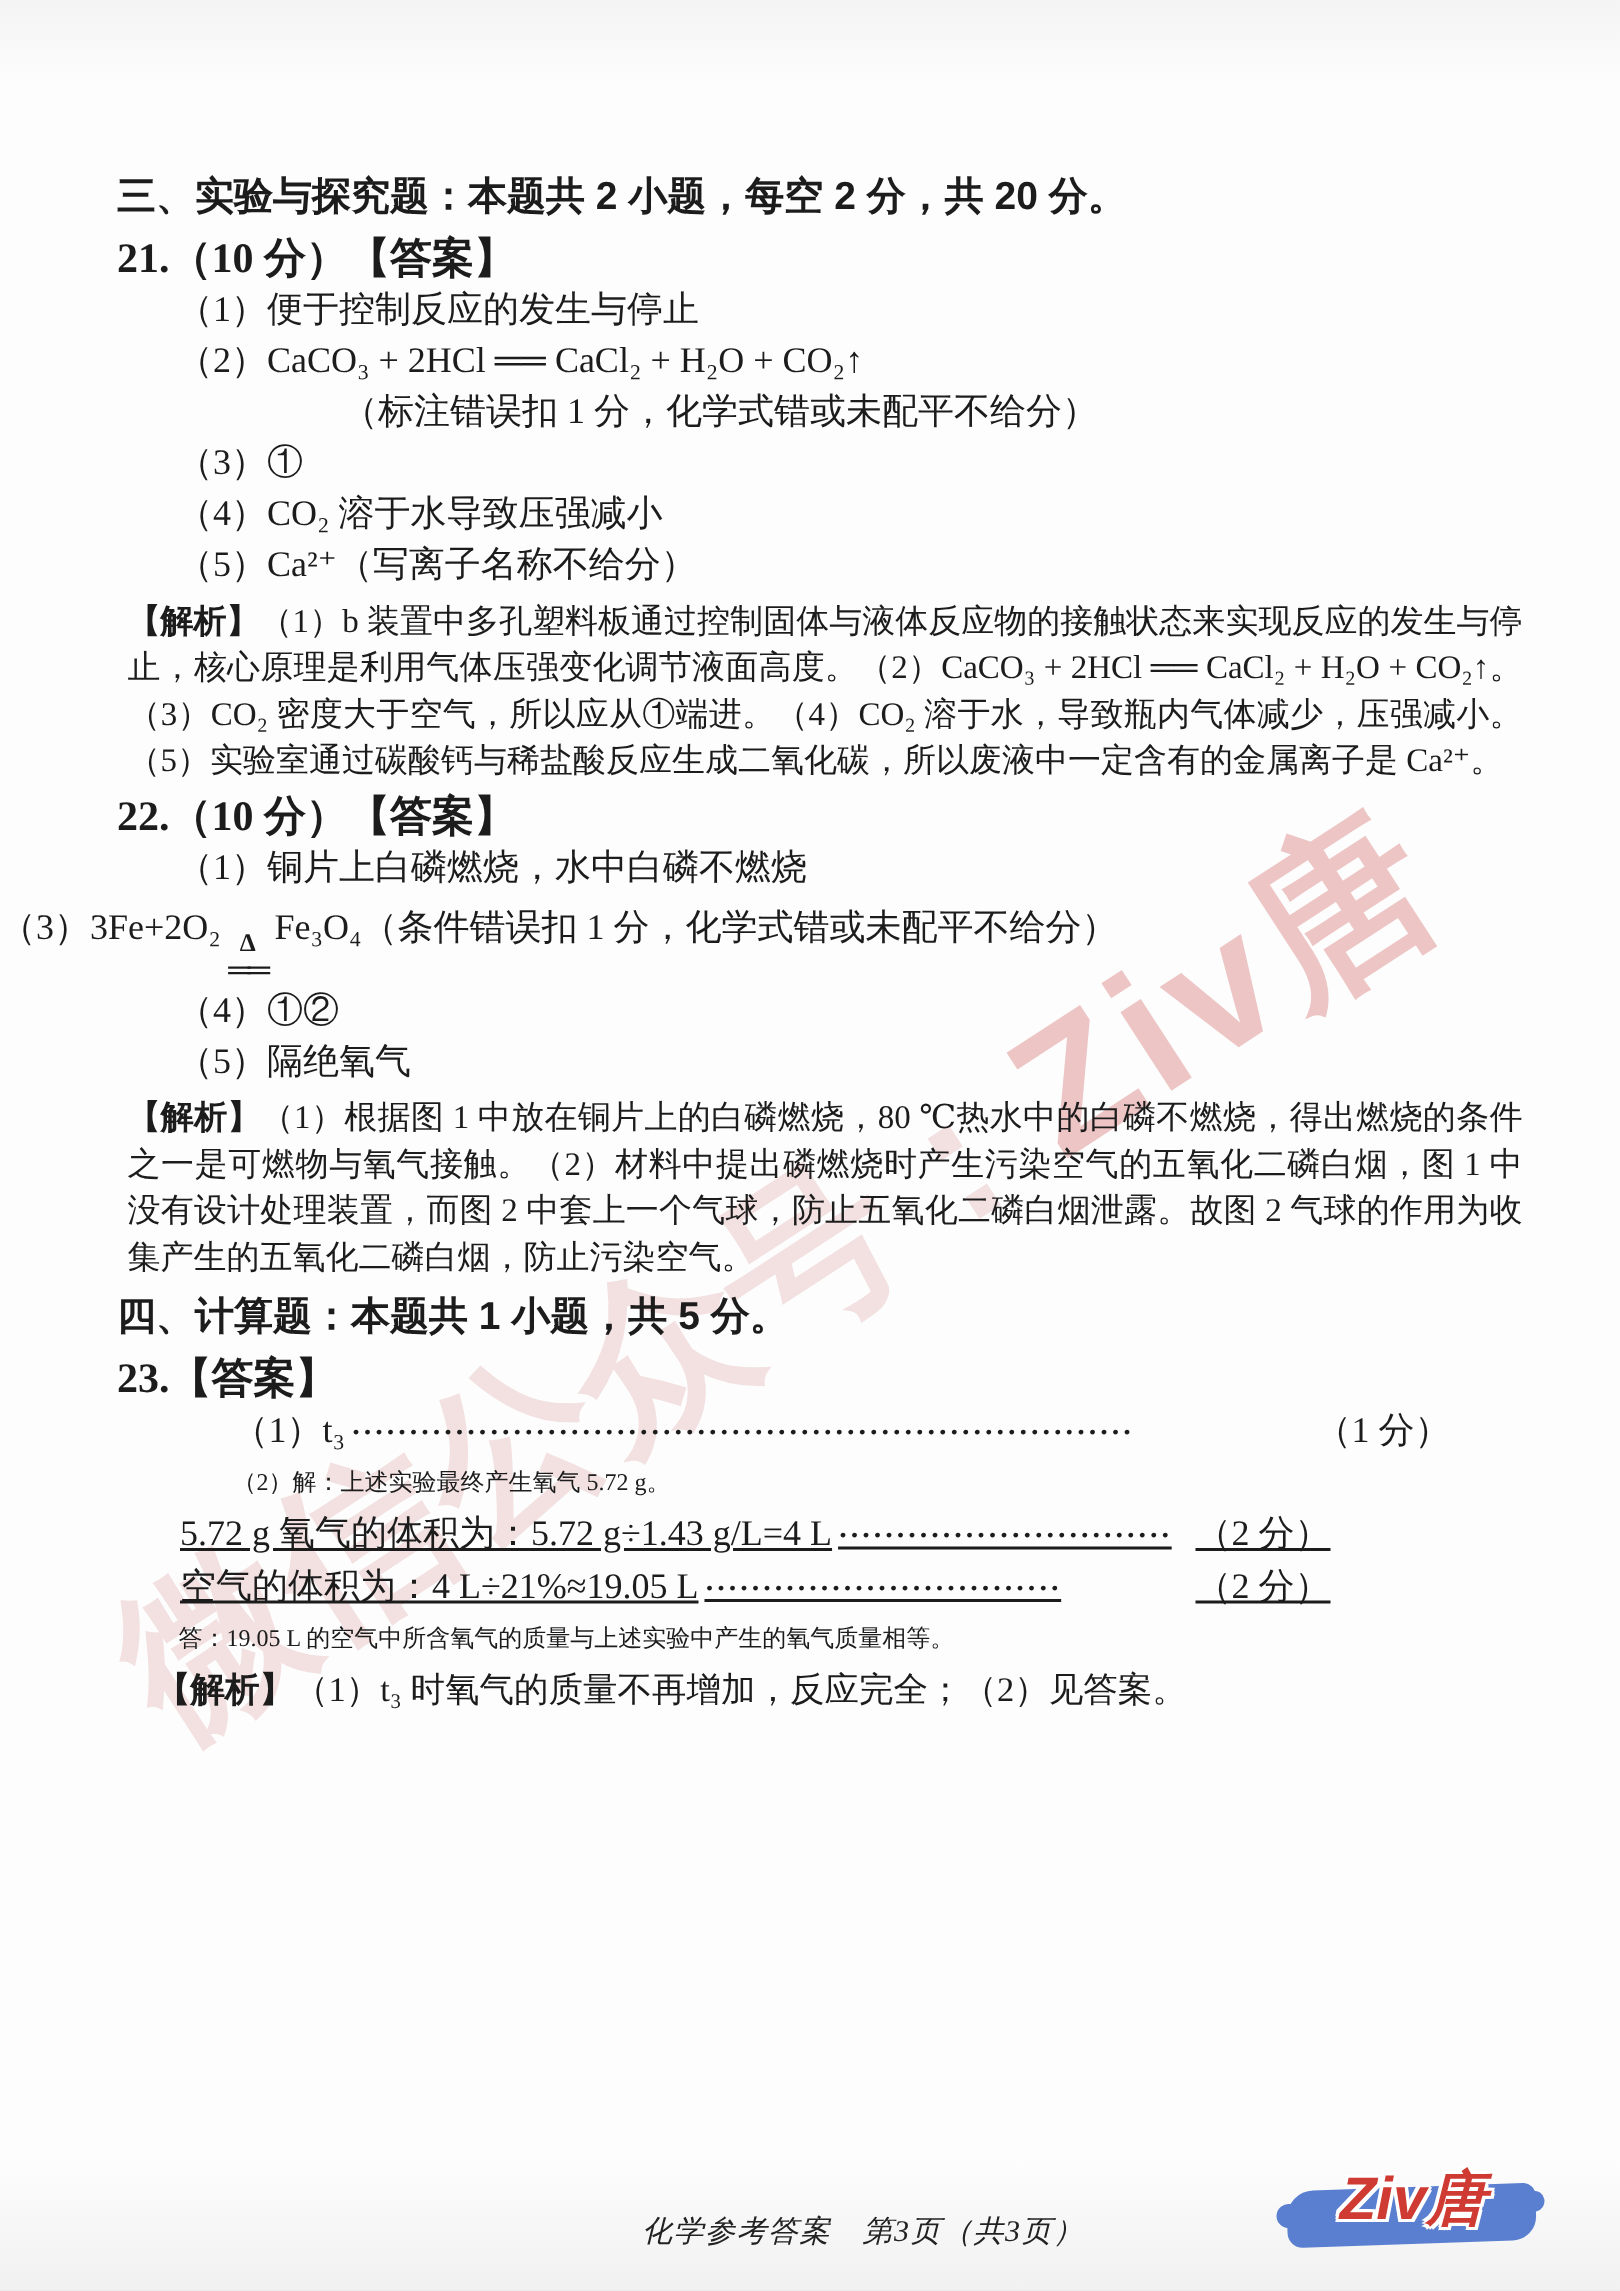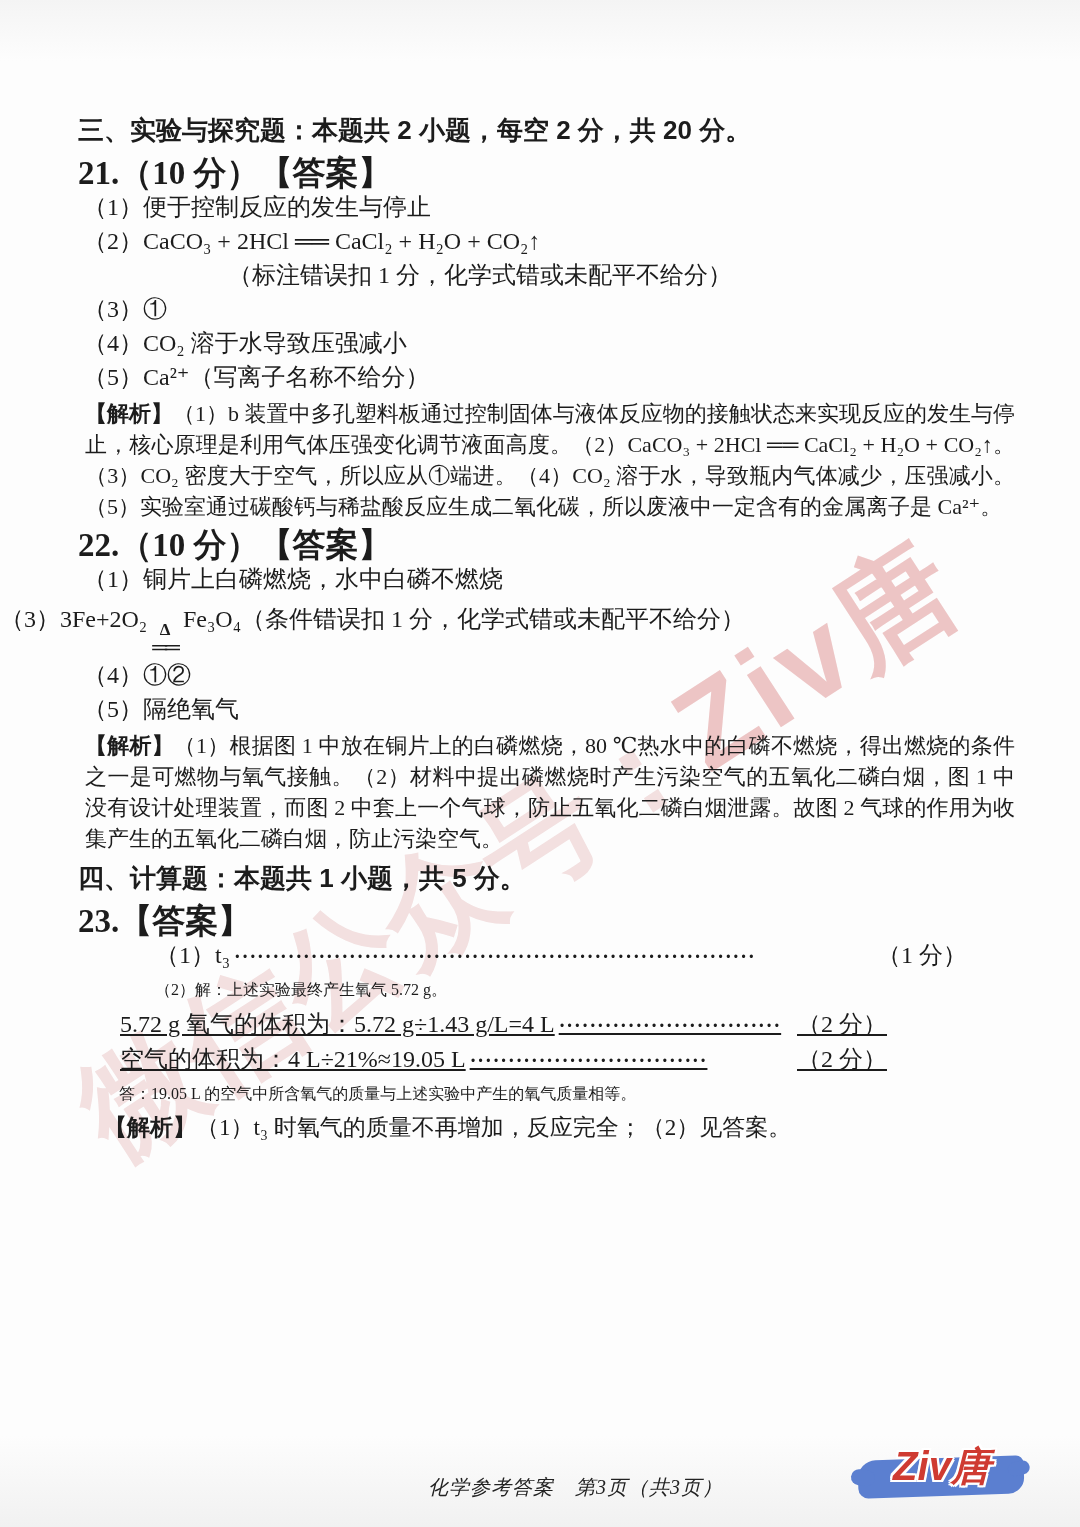--- a/index.html
+++ b/index.html
@@ -7,24 +7,24 @@
     position:relative;width:1080px;height:1527px;margin:0 auto;
     background:linear-gradient(180deg,#f4f4f4 0%,#fdfdfd 4%,#fdfdfd 94%,#f1f1f1 100%);
     overflow:hidden;color:#1c1c1c;
     font-family:"Liberation Serif","DejaVu Serif",serif;
   }
   .content{position:absolute;top:112px;left:0;right:0;z-index:2;}
   .sec-heading{
     margin:0 16px 8px 78px;font-family:"Liberation Sans","DejaVu Sans",sans-serif;
     font-weight:bold;font-size:26px;line-height:36px;
   }
-  .q-header{margin-left:78px;font-size:33px;line-height:34px;}
+  .q-header{margin-left:78px;font-size:28px;line-height:34px;}
   .q-header .num{font-weight:600;}
   .tag{font-weight:bold;}
-  .ans{margin-left:83px;font-size:24px;line-height:34px;}
+  .ans{margin-left:118px;font-size:24px;line-height:34px;}
   .ans-note{margin-left:228px;}
   .analysis{
     margin:4px 70px 6px 85px;width:930px;font-size:22px;line-height:31px;
     text-align:justify;
   }
   .ans-eq{font-size:24px;line-height:46px;}
   .eqstack{display:inline-flex;flex-direction:column;align-items:center;
     vertical-align:-8px;margin:0 5px;line-height:1;}
   .eqstack .cond{font-size:17px;font-weight:bold;margin-bottom:-1px;}
   .eqstack .sign{font-size:21px;font-weight:bold;letter-spacing:-2px;}

